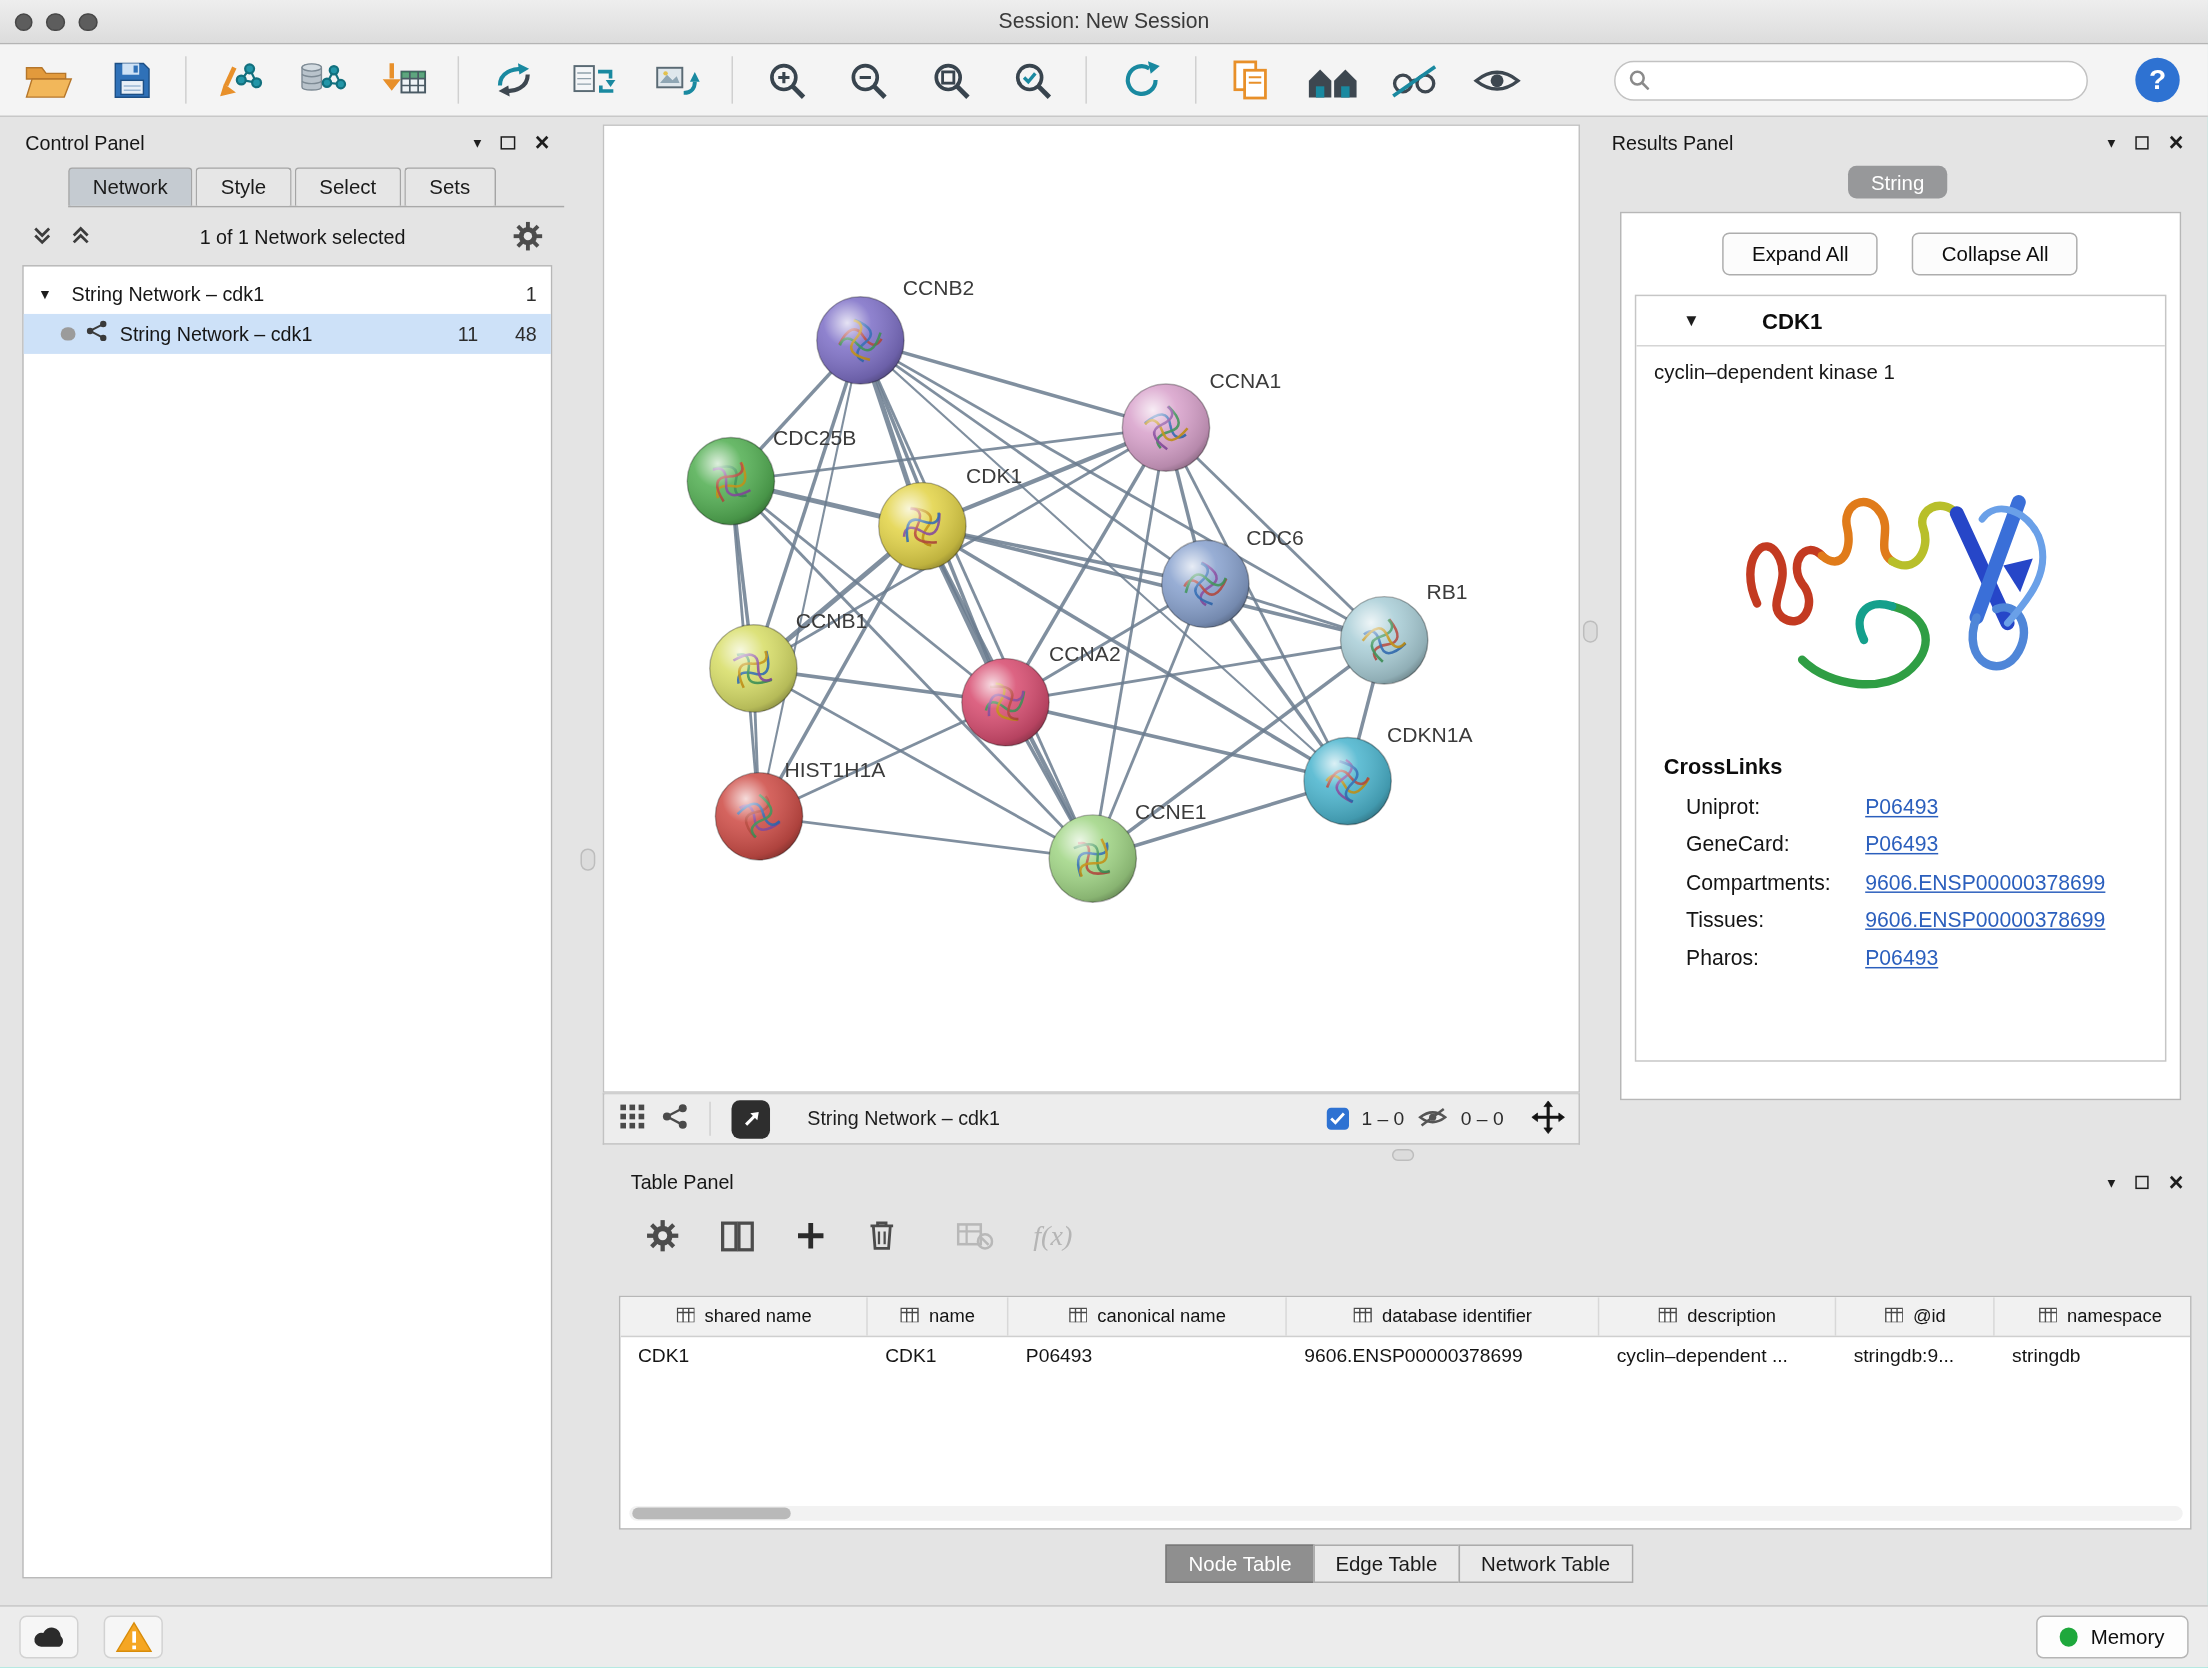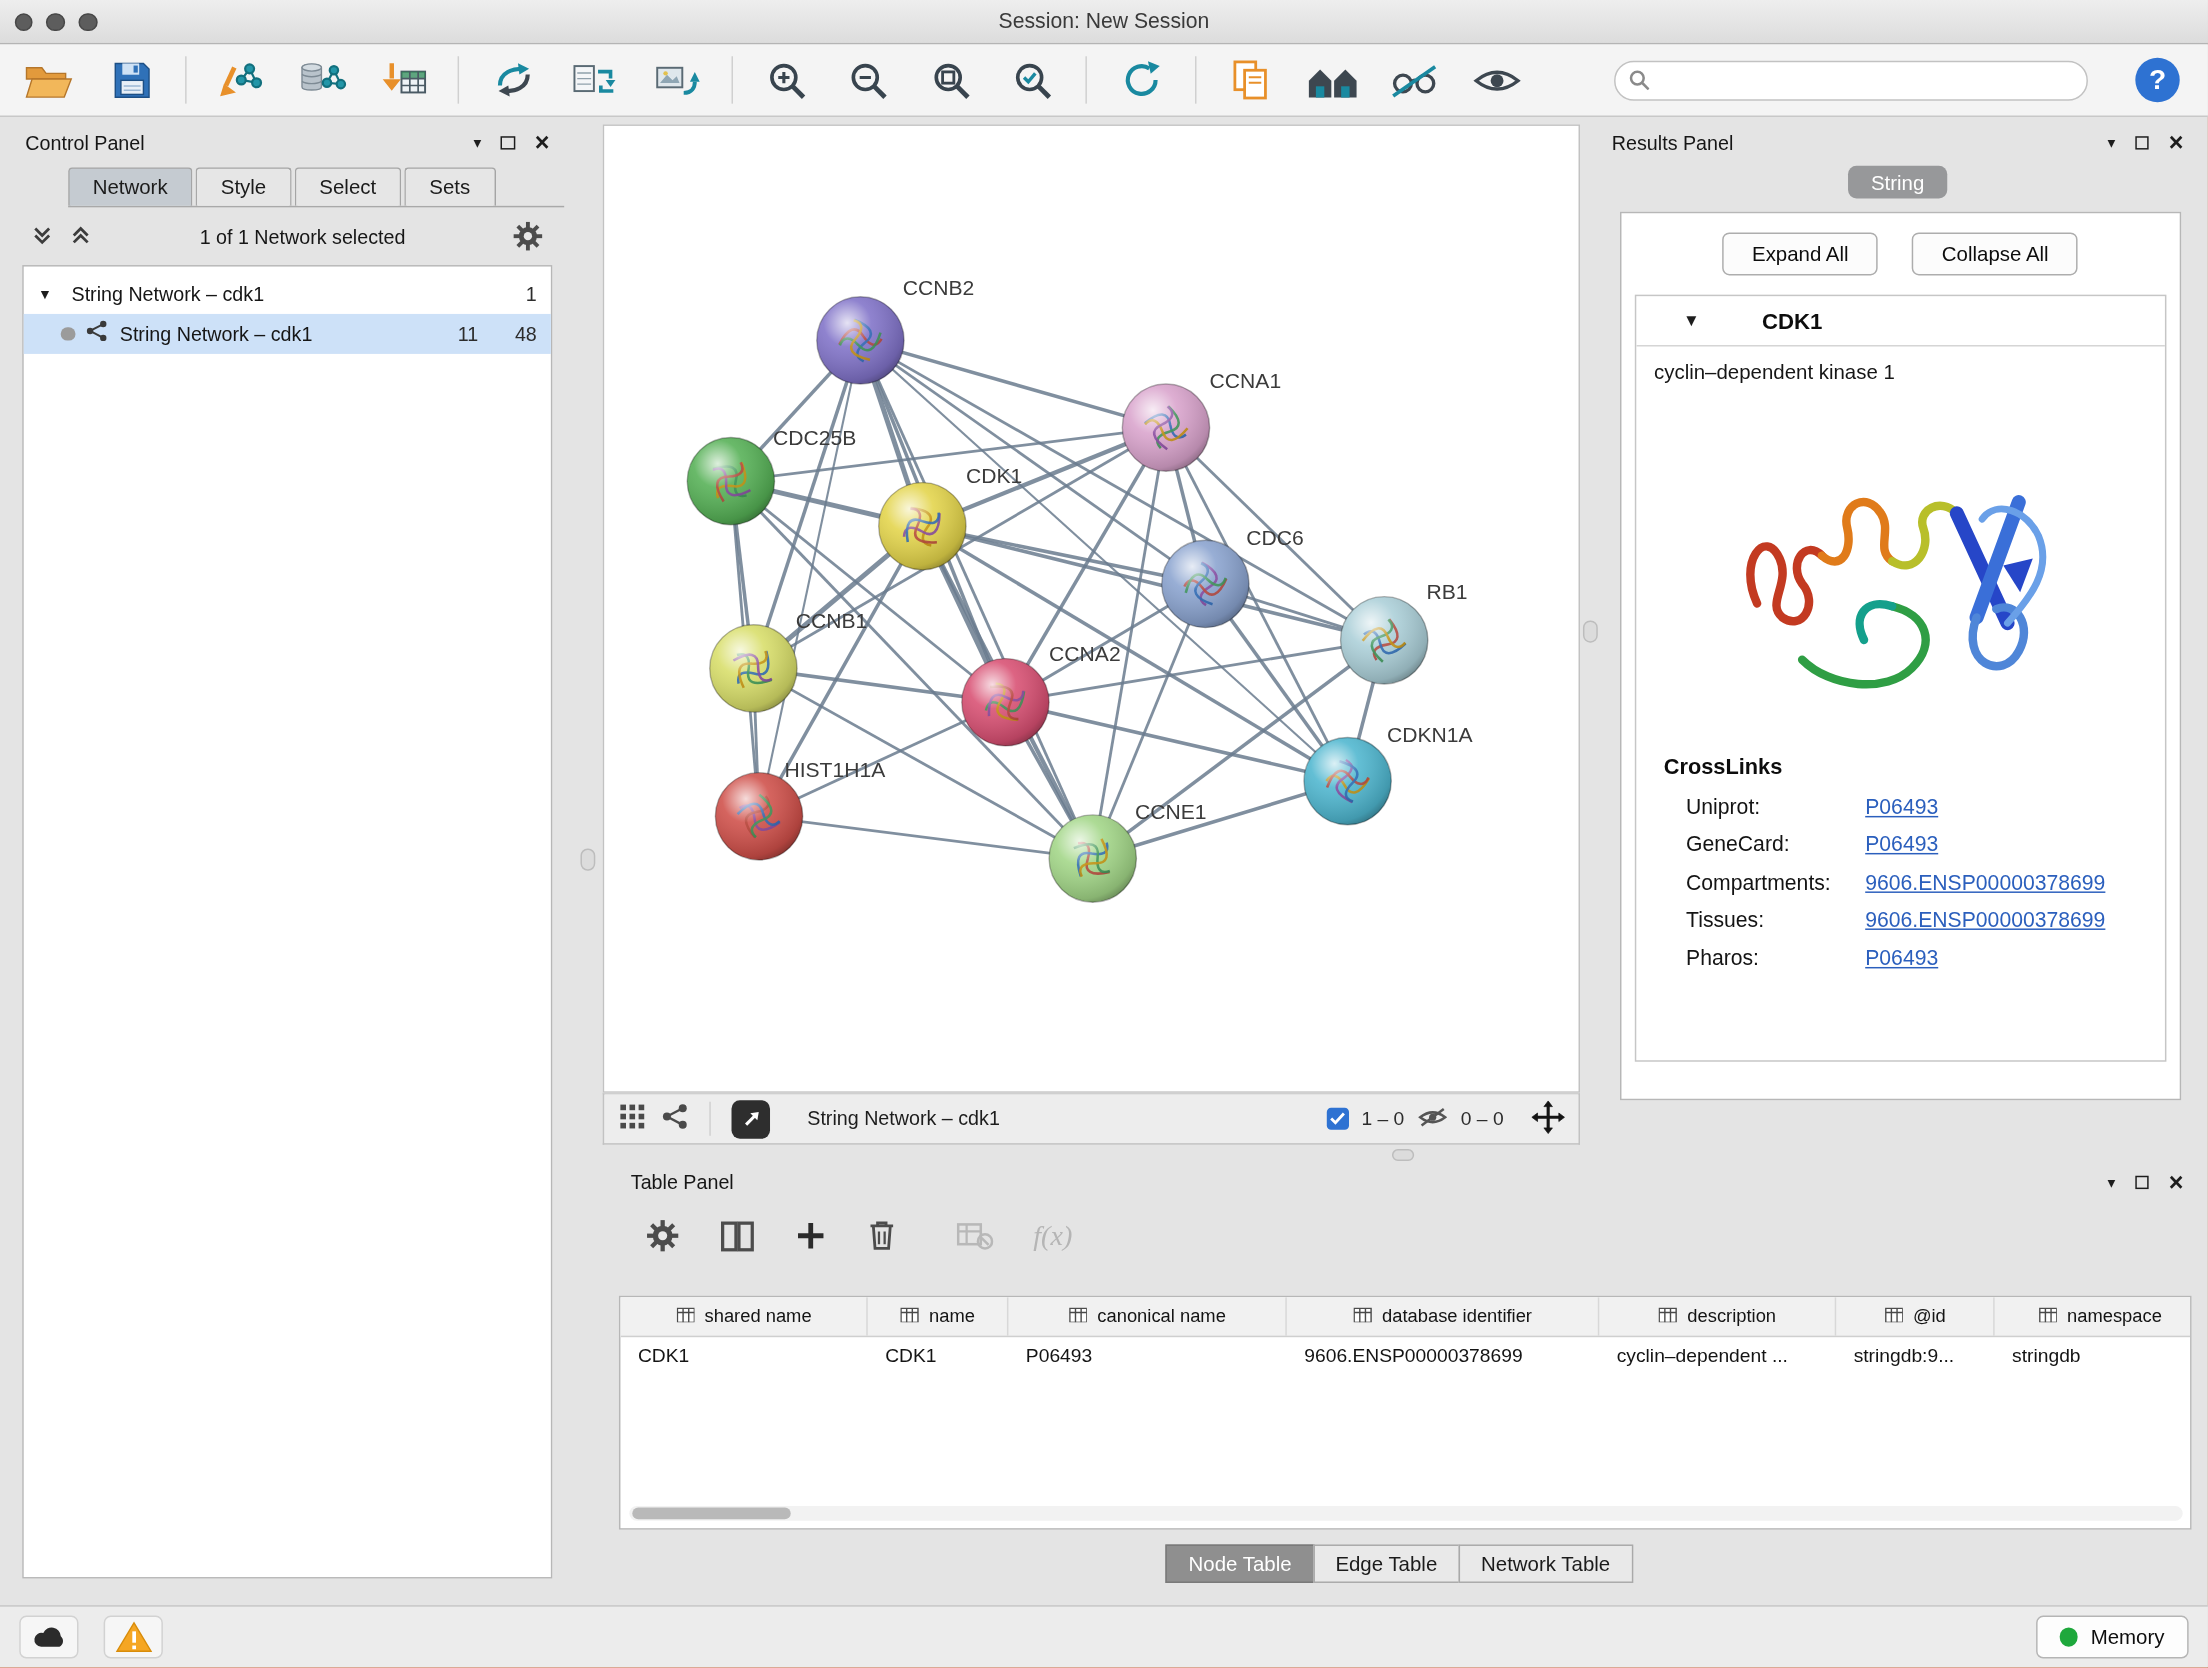--- a/index.html
+++ b/index.html
@@ -1,18 +1,18 @@
 <!DOCTYPE html>
 <html style="font-size:15px"><head>
 <meta charset="utf-8">
 <style>
   *{box-sizing:border-box;margin:0;padding:0}
   html,body{margin:0;padding:0;background:#9a9a9a}
   body{font-family:"Liberation Sans",sans-serif}
-  #viewport{width:2208px;height:1668px;overflow:hidden;background:#c2410c;position:relative}
+  #viewport{width:2208px;height:1668px;overflow:hidden;background:#5eead4;position:relative}
   #app{width:1491px;height:1126px;transform:scale(1.4808);transform-origin:0 0;position:relative;background:#e4e4e4;font-size:13.3px;color:#222}
   .abs{position:absolute}
 
   
   .titlebar{left:0;top:0;width:1491px;height:30px;background:linear-gradient(#eeeeee,#dcdcdc);border-bottom:1px solid #b4b4b4}
   .traffic{position:absolute;left:9.5px;top:8.6px;display:flex;gap:9.5px}
   .tl{width:12.4px;height:12.4px;border-radius:50%;background:#5d5d5d;border:1px solid #474747}
   .win-title{text-align:center;line-height:29.5px;font-size:14.3px;color:#3a3a3a}
 
   

